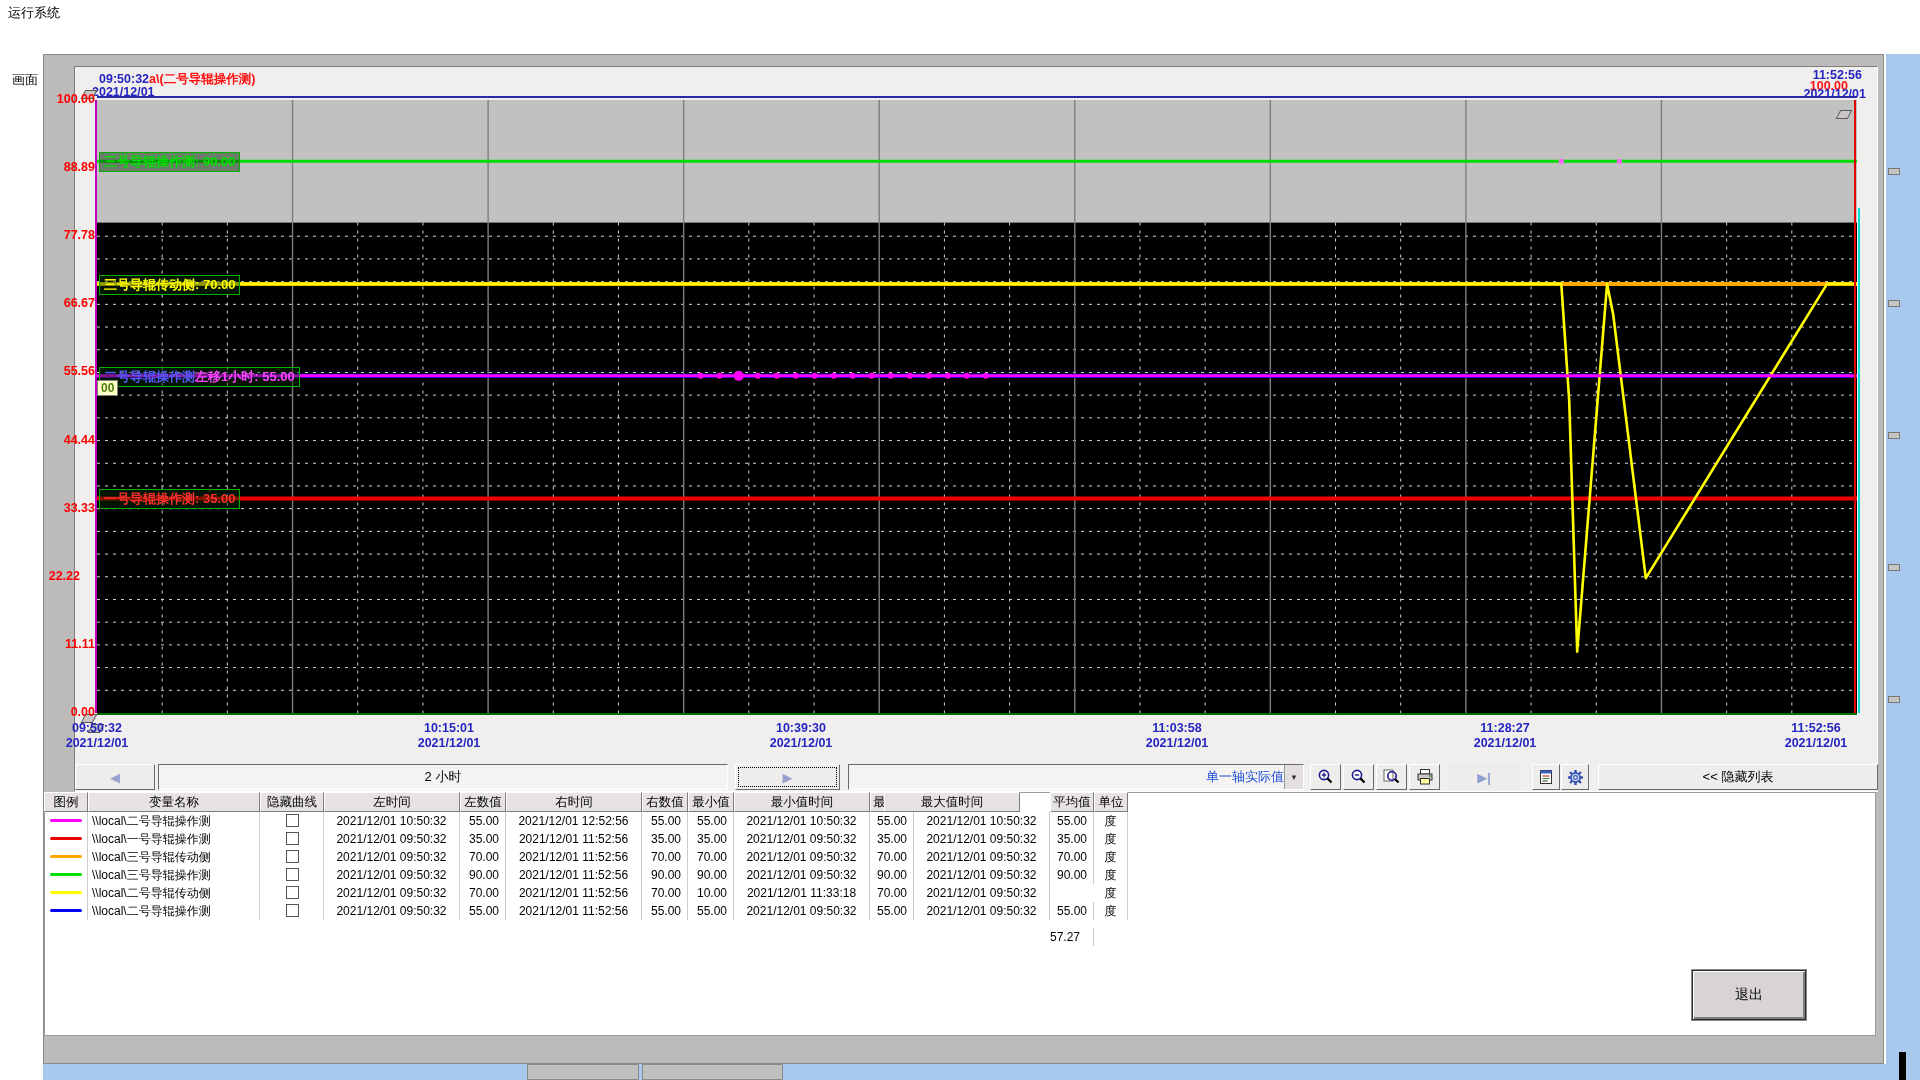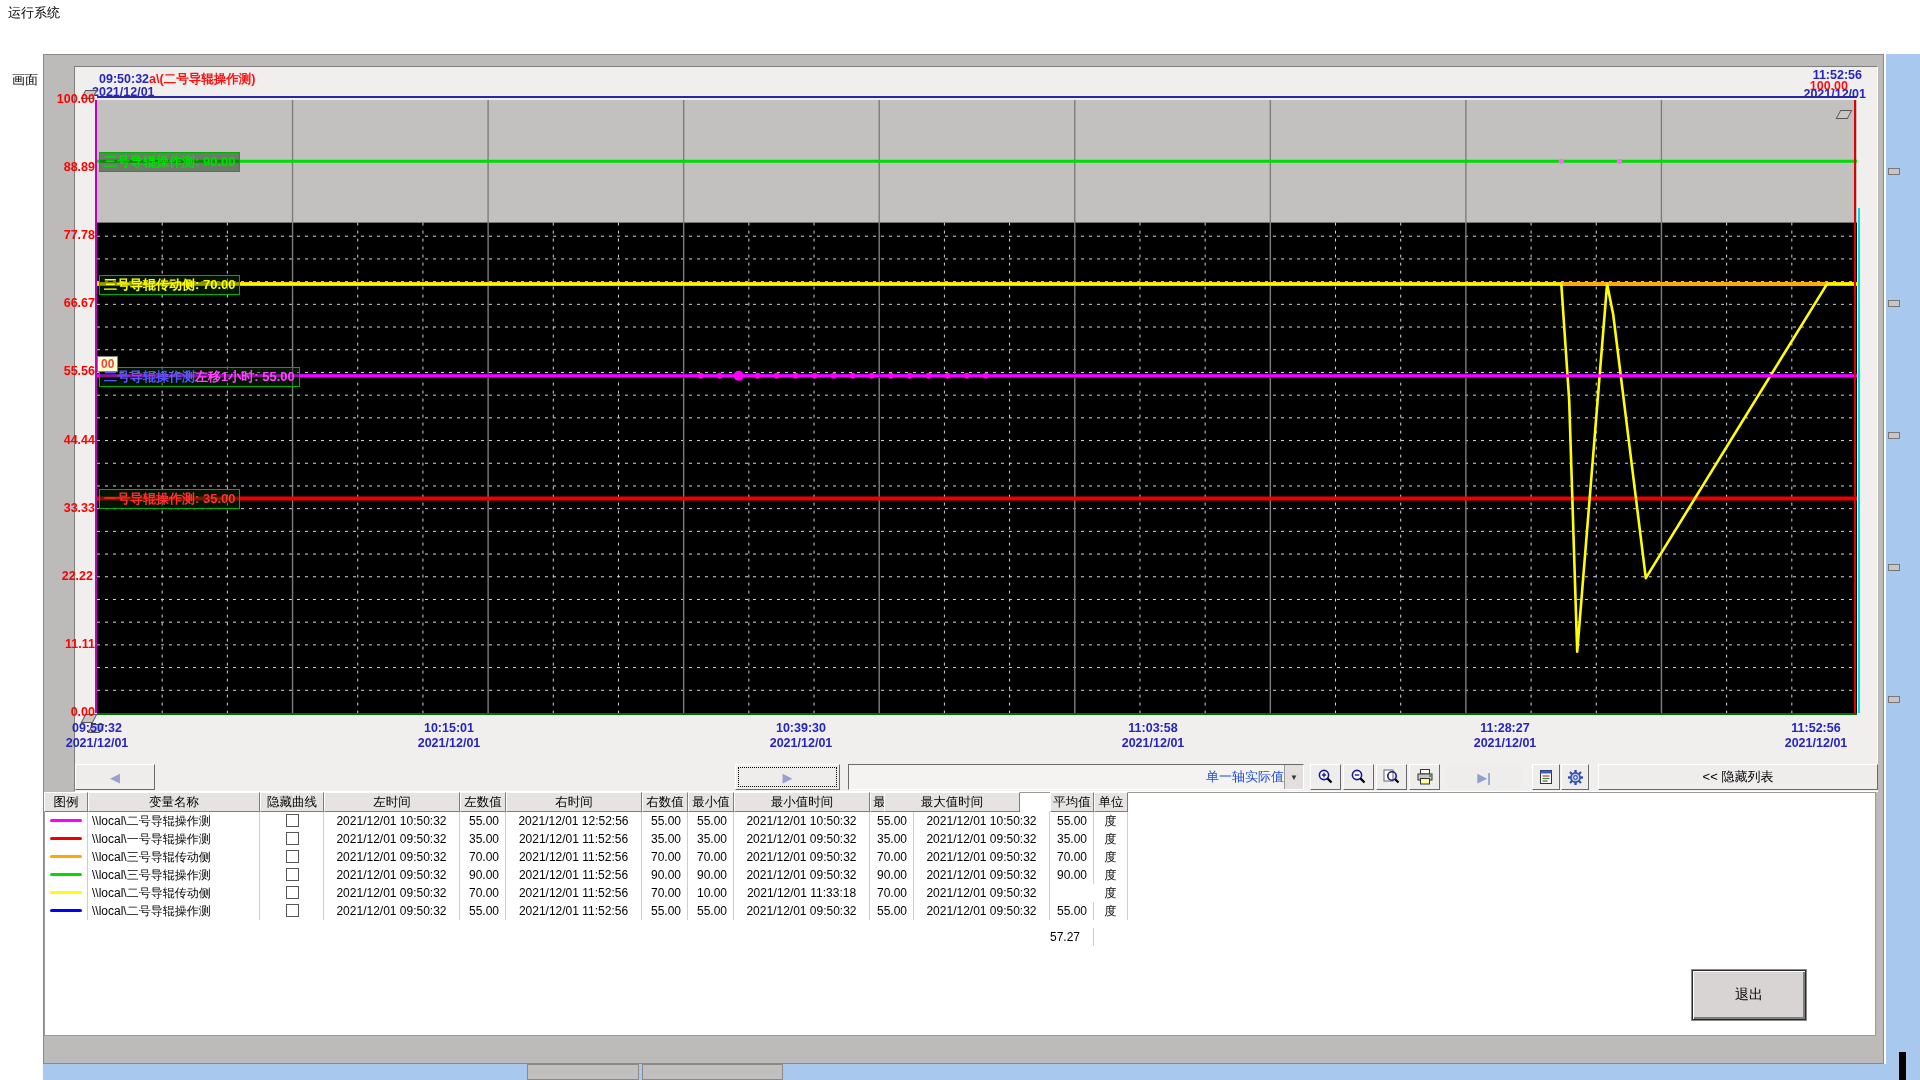--- a/index.html
+++ b/index.html
@@ -17,22 +17,22 @@
   .right-strip{left:1886px;top:54px;width:34px;height:1026px;background:#a9c8ee;}
   .bottom-strip{left:43px;top:1064px;width:1877px;height:16px;background:#a9c8ee;}
   .strip-block{background:#c2bfbf;border:1px solid #8a8a8a;box-sizing:border-box;}
   .strip-tick{background:#c8c5c5;border:1px solid #777;box-sizing:border-box;}
   .ylabel{color:#ff0000;font-size:12.5px;font-weight:700;text-align:right;width:60px;}
   .xlabel{color:#2424c0;font-size:12.5px;font-weight:700;text-align:center;width:120px;line-height:15px;}
   .hdr-time{color:#2424c0;font-size:12.5px;font-weight:700;white-space:nowrap;}
   .hdr-red{color:#ff1010;font-size:12.5px;font-weight:700;white-space:nowrap;}
   .curve-label{position:absolute;font-size:13px;font-weight:700;white-space:nowrap;
                background:rgba(0,45,0,0.45);border:1px solid #00b000;padding:1px 4px;line-height:16px;}
-  .tooltip00{position:absolute;font-size:12px;font-weight:700;color:#ef4444;background:#ffffc8;
-             border:1px solid #808080;padding:0 3px;line-height:14px;}
+  .tooltip00{position:absolute;font-size:12px;font-weight:700;color:#4d7c0f;background:#ffffc8;
+             border:1px solid #808080;padding:0 3px;line-height:14px;margin-top:24px;}
   .btn3d{position:absolute;background:#efecec;border:1px solid;border-color:#ffffff #6a6a6a #6a6a6a #ffffff;
          box-sizing:border-box;display:flex;align-items:center;justify-content:center;font-size:13px;color:#000;cursor:default;}
   .sunken{position:absolute;background:#f5f3f2;border:1px solid;border-color:#6a6a6a #ffffff #ffffff #6a6a6a;
           box-sizing:border-box;display:flex;align-items:center;justify-content:center;font-size:13px;color:#000;}
   .arrow-glyph{color:#9aa0cf;font-size:13px;}
   .dotted-focus{outline:1px dotted #000;outline-offset:-4px;}
   .combo{position:absolute;background:#f5f3f2;border:1px solid;border-color:#6a6a6a #ffffff #ffffff #6a6a6a;
          box-sizing:border-box;display:flex;align-items:center;}
   .combo-text{flex:1;text-align:right;font-size:13px;color:#1d4ed8;}
   .combo-btn{width:18px;height:100%;background:#e2dfde;border-left:1px solid #9a9a9a;display:flex;align-items:center;justify-content:center;font-size:8px;color:#333;}
@@ -158,36 +158,36 @@
   <div class="handle" style="left:1838px;top:110px;"></div>
 
   <div id="axisHost">
       <div class="ylabel" style="position: absolute; left: 35px; top: 92px;">100.00</div>
       <div class="ylabel" style="position: absolute; left: 35px; top: 160.111px;">88.89</div>
       <div class="ylabel" style="position: absolute; left: 35px; top: 228.222px;">77.78</div>
       <div class="ylabel" style="position: absolute; left: 35px; top: 296.333px;">66.67</div>
       <div class="ylabel" style="position: absolute; left: 35px; top: 364.444px;">55.56</div>
       <div class="ylabel" style="position: absolute; left: 35px; top: 432.556px;">44.44</div>
       <div class="ylabel" style="position: absolute; left: 35px; top: 500.667px;">33.33</div>
-      <div class="ylabel" style="position: absolute; left: 33px; top: 568.778px; text-align: right;">22.22</div>
+      <div class="ylabel" style="position: absolute; left: 20px; top: 568.778px; text-align: right;">22.22</div>
       <div class="ylabel" style="position: absolute; left: 35px; top: 636.889px;">11.11</div>
       <div class="ylabel" style="position: absolute; left: 35px; top: 705px;">0.00</div>
       <div class="xlabel" style="position: absolute; left: 37px; top: 721px;">
         <div>09:50:32</div>
         <div>2021/12/01</div>
       </div>
       <div class="xlabel" style="position: absolute; left: 389px; top: 721px;">
         <div>10:15:01</div>
         <div>2021/12/01</div>
       </div>
       <div class="xlabel" style="position: absolute; left: 741px; top: 721px;">
         <div>10:39:30</div>
         <div>2021/12/01</div>
       </div>
-      <div class="xlabel" style="position: absolute; left: 1093px; top: 721px;">
+      <div class="xlabel" style="position: absolute; left: 1117px; top: 721px;">
         <div>11:03:58</div>
         <div>2021/12/01</div>
       </div>
       <div class="xlabel" style="position: absolute; left: 1445px; top: 721px;">
         <div>11:28:27</div>
         <div>2021/12/01</div>
       </div>
       <div class="xlabel" style="position: absolute; left: 1756px; top: 721px;">
         <div>11:52:56</div>
         <div>2021/12/01</div>
@@ -196,20 +196,23 @@
   <div id="labelHost">
       <div class="curve-label" style="position: absolute; left: 99px; top: 152.3px; color: rgb(0, 224, 0);">三号导辊操作测: 90.00</div>
       <div class="curve-label" style="position: absolute; left: 99px; top: 274.9px; color: rgb(255, 255, 0);">三号导辊传动侧: 70.00</div>
       <div class="curve-label" style="position: absolute; left: 99px; top: 366.85px;"><span style="color: rgb(88, 88, 255);">二号导辊操作测</span><span style="color: rgb(255, 68, 255);">左移1小时: 55.00</span></div>
       <div class="curve-label" style="position: absolute; left: 99px; top: 489.45px; color: rgb(255, 48, 48);">一号导辊操作测: 35.00</div>
       <div class="tooltip00" style="position: absolute; left: 97px; top: 356px;">00</div>
     </div>
 
   <div class="btn3d" style="left:75px;top:764px;width:80px;height:26px;">
     <span class="arrow-glyph">◀</span>
+  </div>
+  <div class="sunken" style="left:158px;top:764px;width:570px;height:26px;">
+    <span>2 小时</span>
   </div>
   <div class="btn3d dotted-focus" style="left:735px;top:764px;width:105px;height:26px;">
     <span class="arrow-glyph">▶</span>
   </div>
   <div class="combo" style="left:848px;top:764px;width:456px;height:26px;">
     <span class="combo-text">单一轴实际值</span>
     <span class="combo-btn">▼</span>
   </div>
 
   <div class="icon-btn" style="left:1310px;top:764px;">

